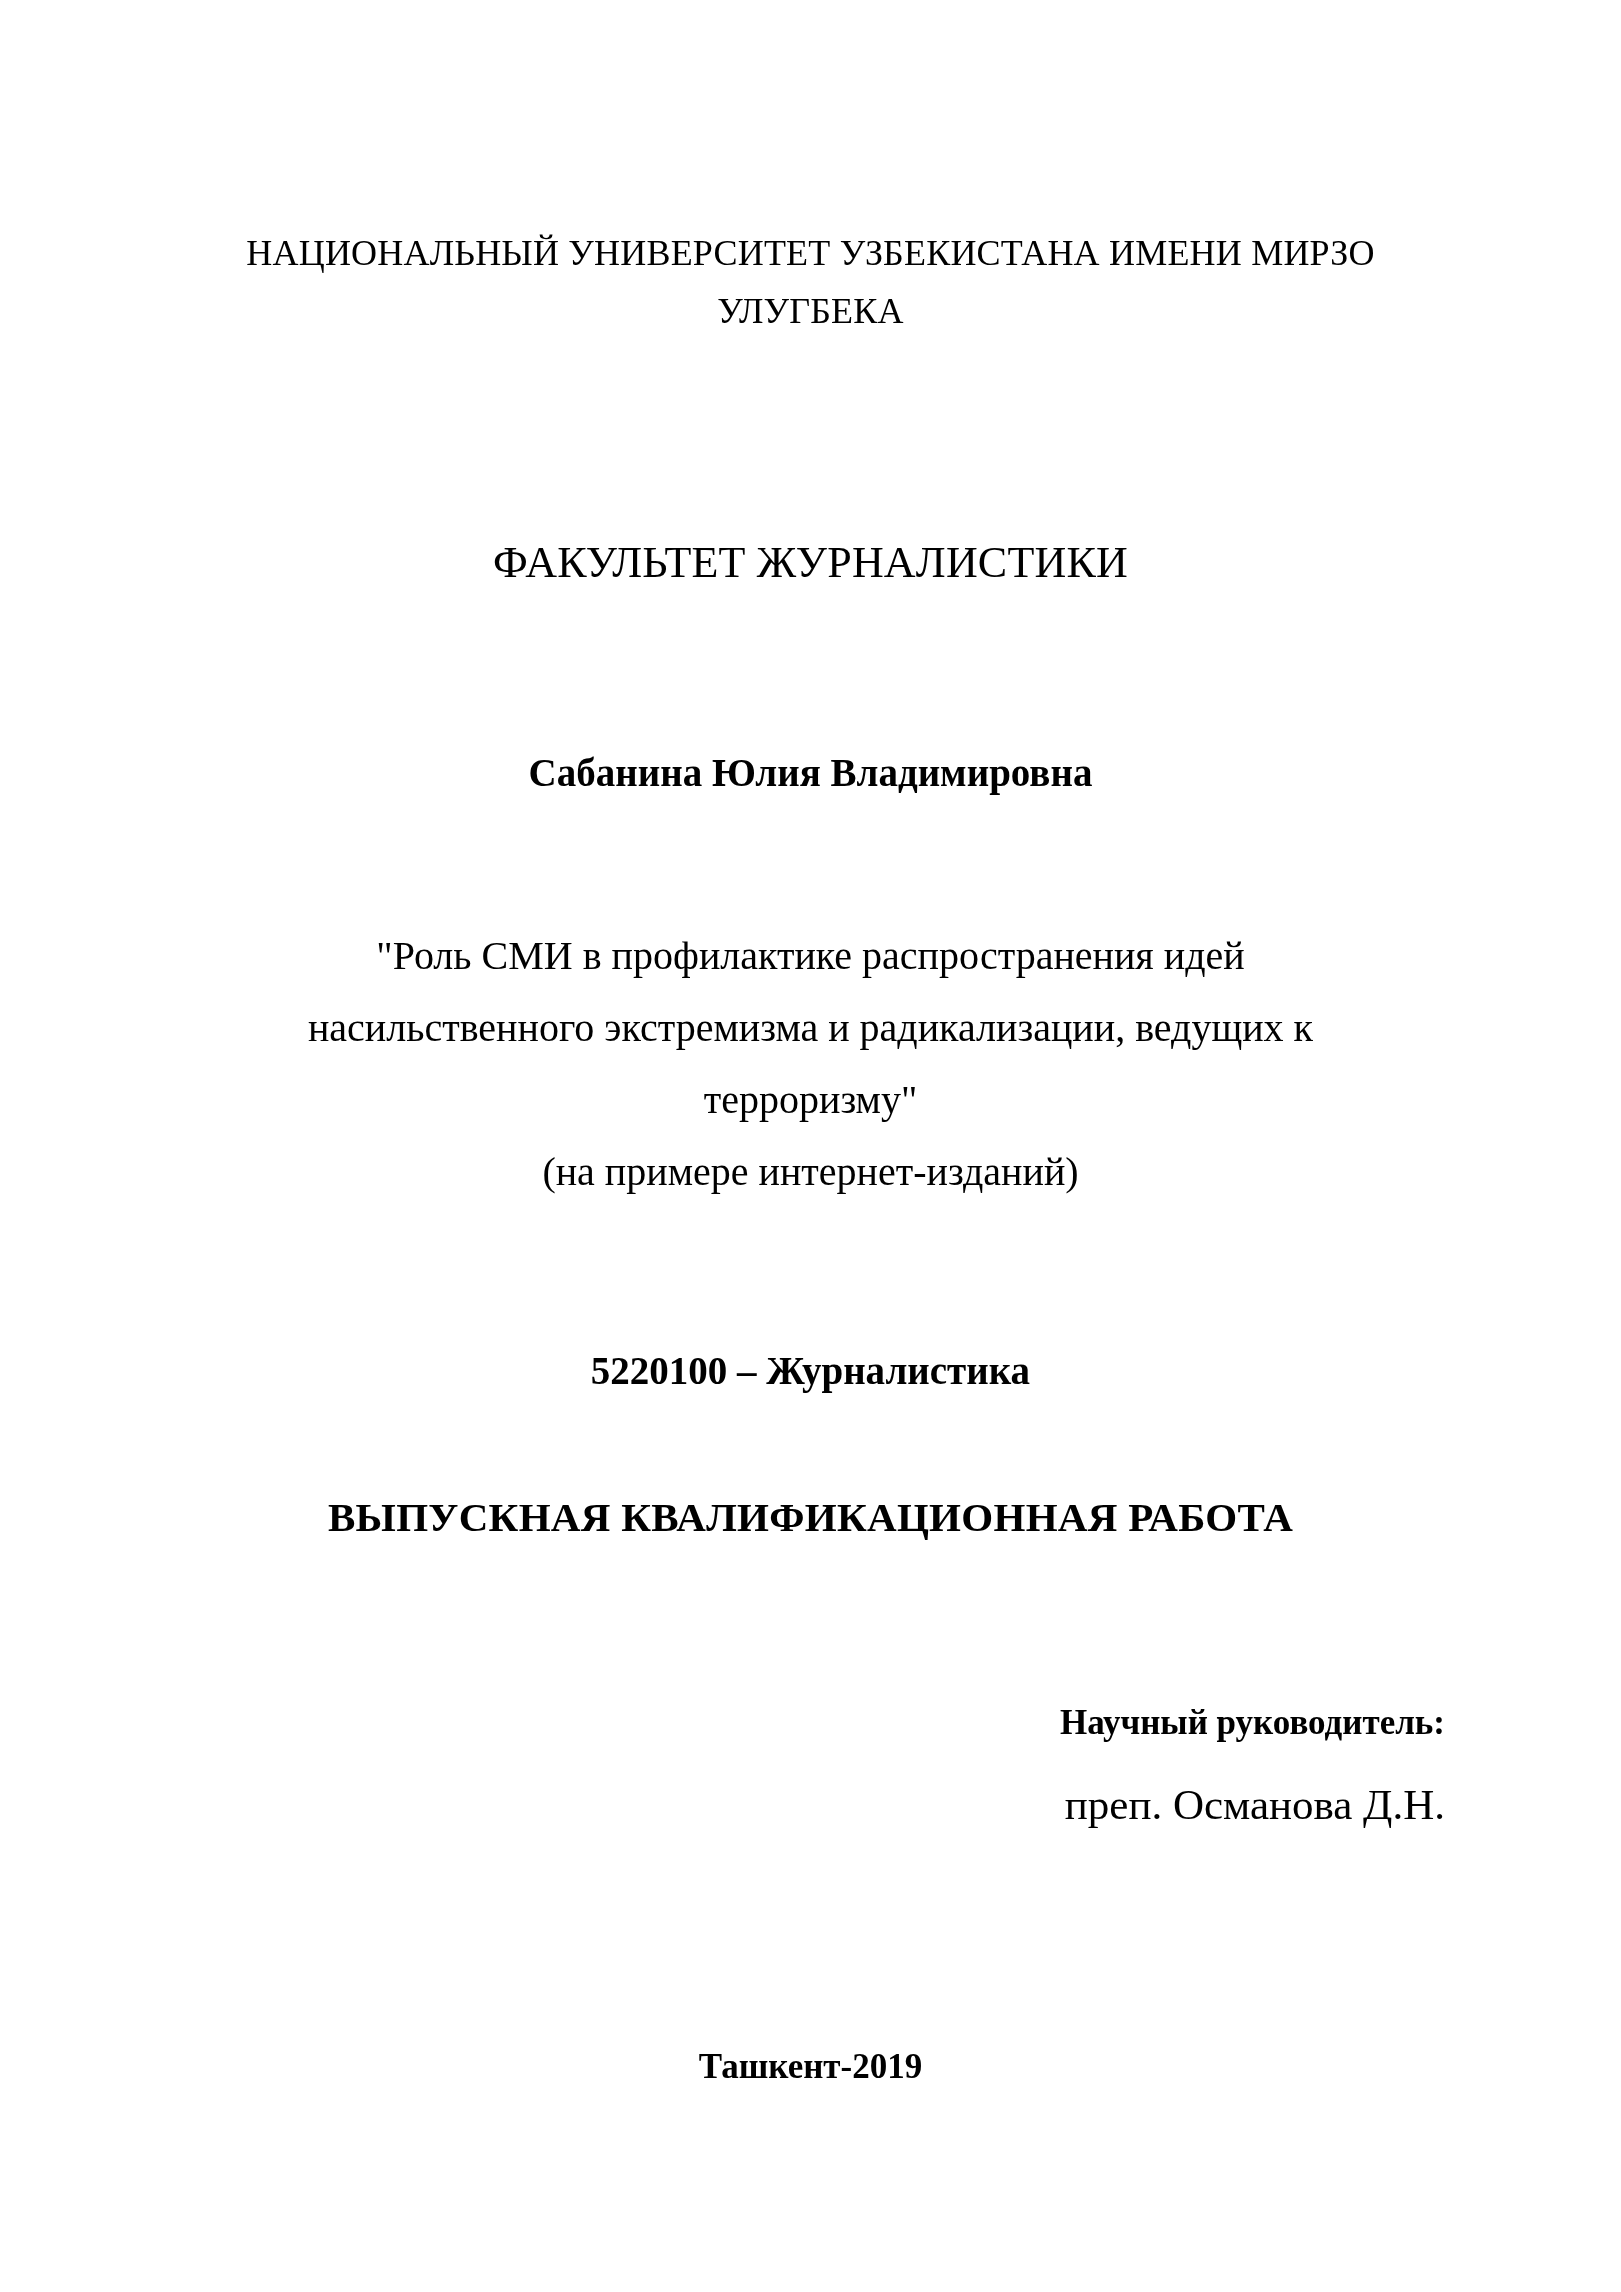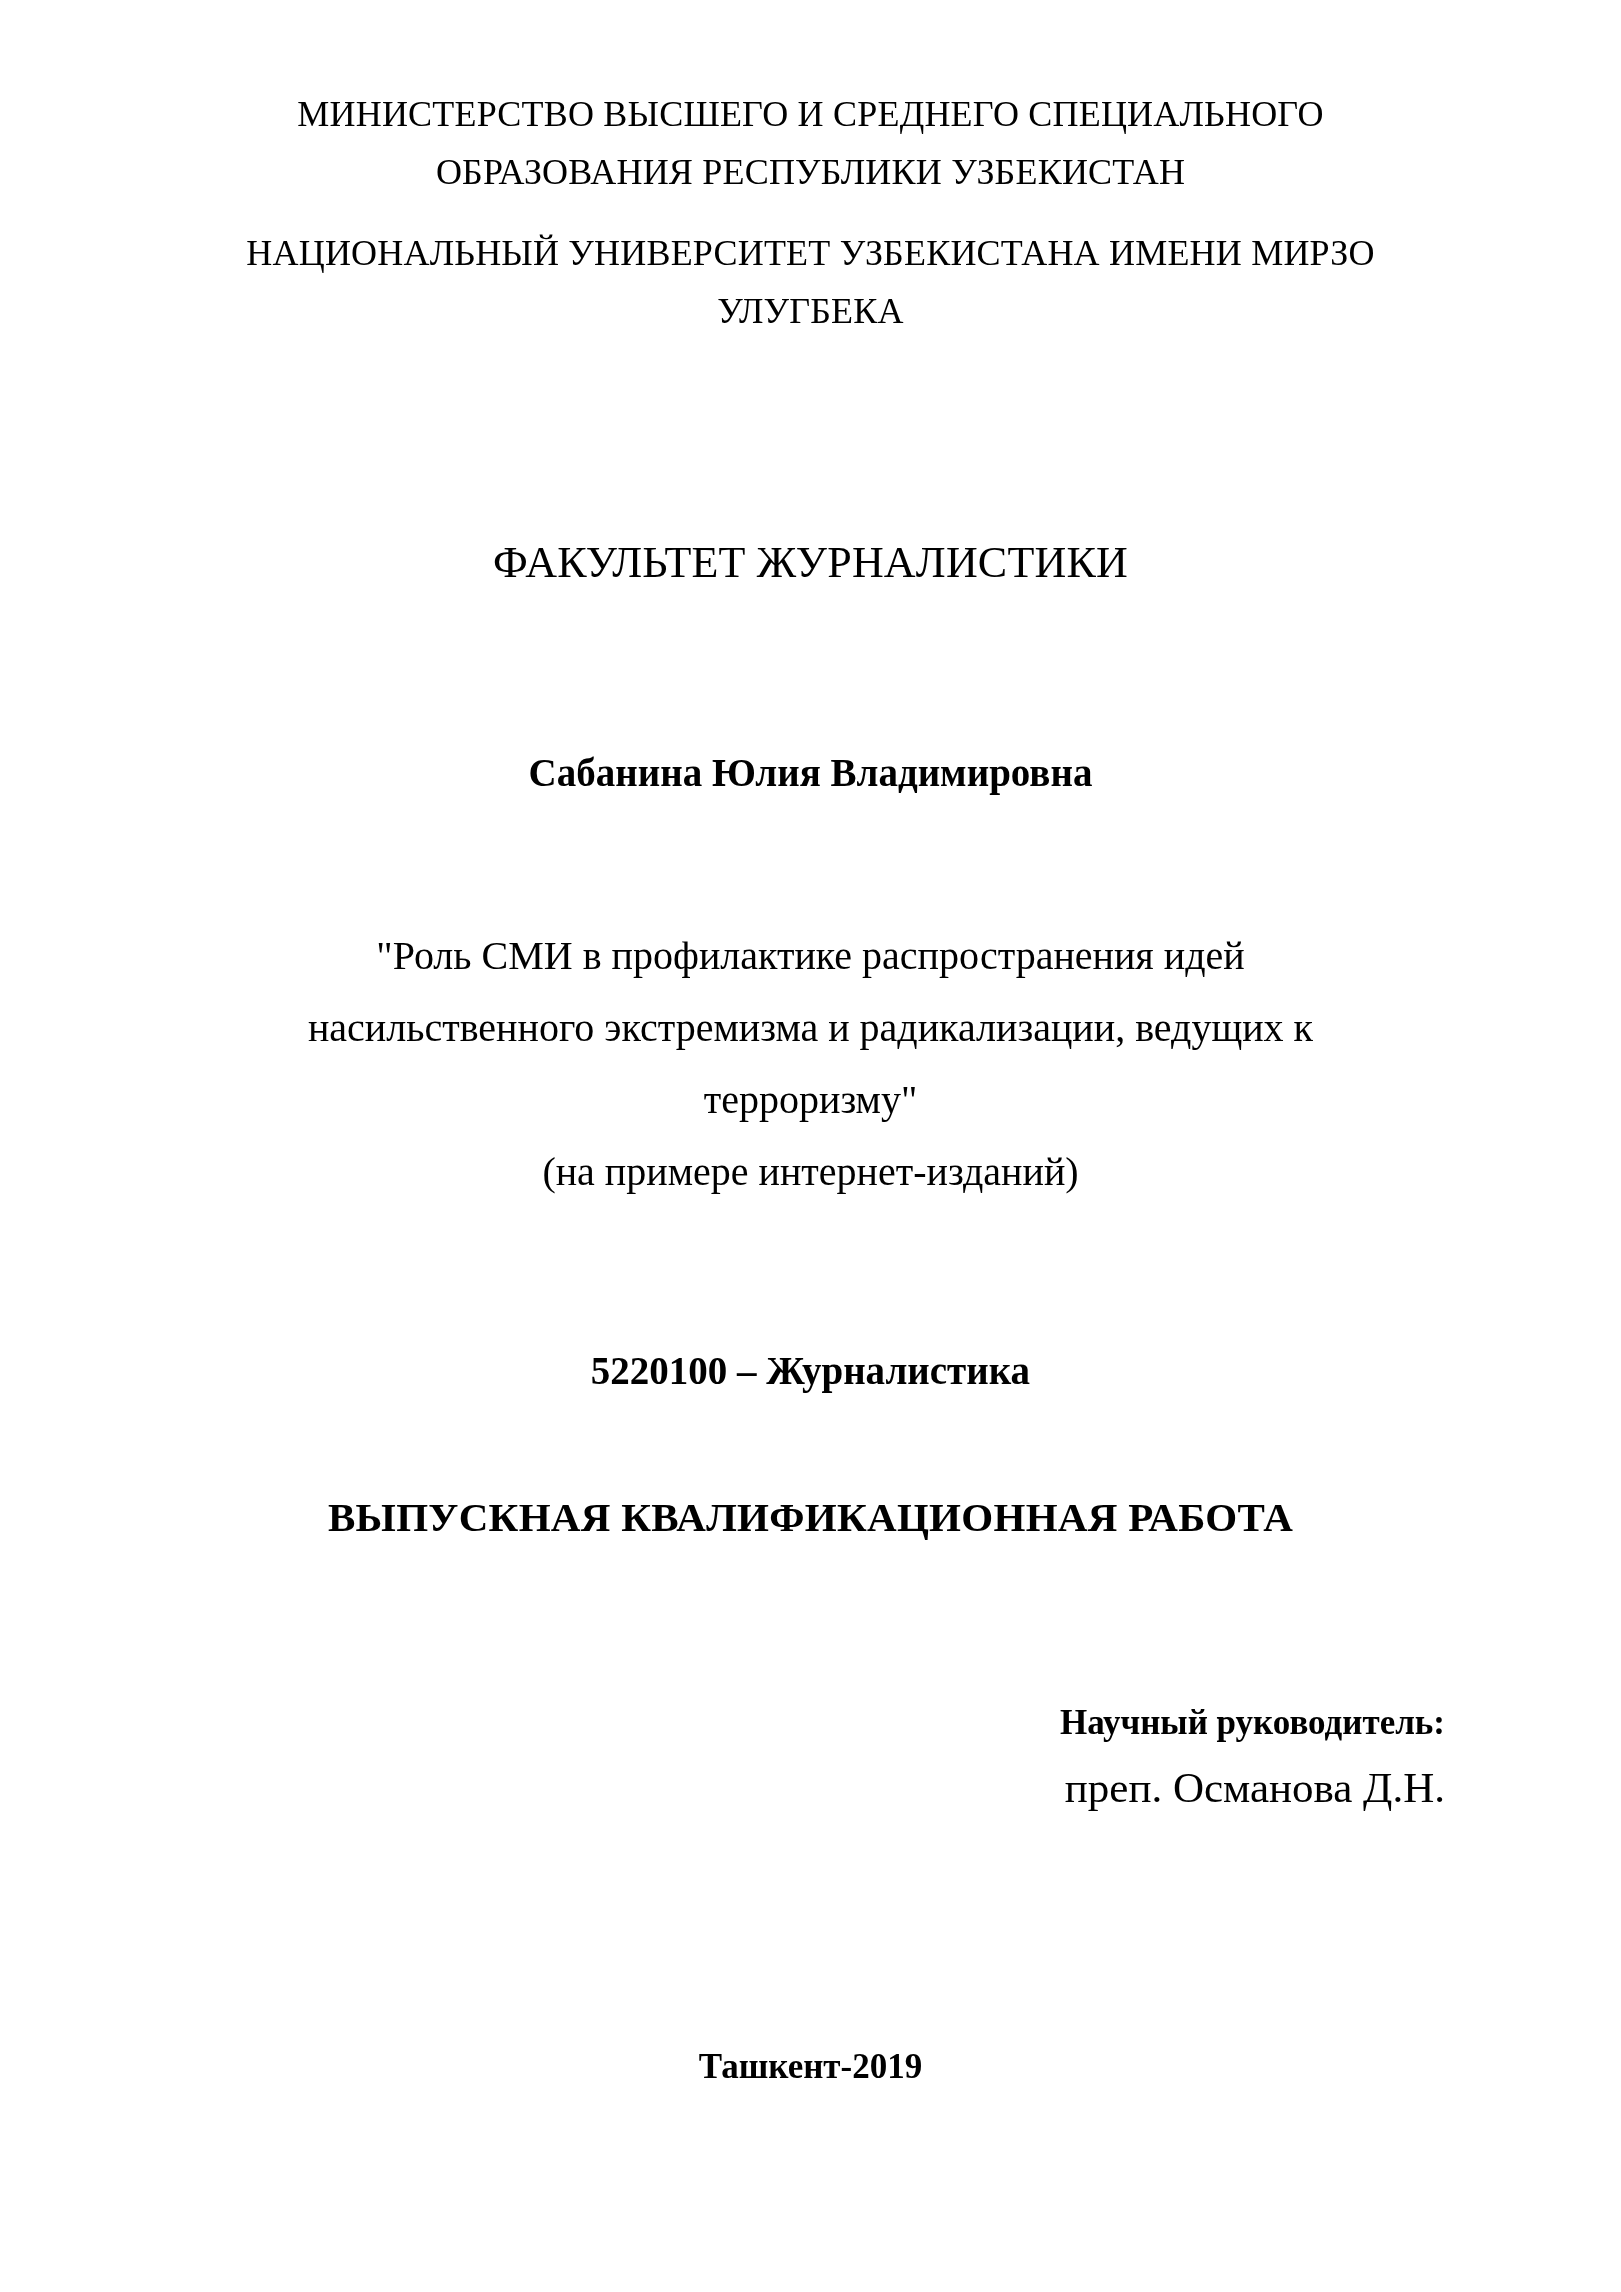--- a/index.html
+++ b/index.html
@@ -131,21 +131,21 @@
     position: absolute;
     right: 0;
     top: 1705px;
     text-align: right;
   }
   .advisor-block .advisor-label {
     font-size: 35px;
     font-weight: bold;
     white-space: nowrap;
     line-height: 1.0;
-    margin-bottom: 26px;
+    margin-bottom: 43px;
   }
   .advisor-block .advisor-name {
     font-size: 43px;
     font-weight: normal;
     white-space: nowrap;
     line-height: 1.0;
   }
 
   
   .footer-block {
@@ -158,24 +158,20 @@
     font-size: 35px;
     font-weight: bold;
   }
 </style>
 </head>
 <body>
 
 <div class="page">
   <div class="content">
 
-    <div class="ministry-block">
-      <div class="line">МИНИСТЕРСТВО ВЫСШЕГО И СРЕДНЕГО СПЕЦИАЛЬНОГО</div>
-      <div class="line">ОБРАЗОВАНИЯ РЕСПУБЛИКИ УЗБЕКИСТАН</div>
-    </div>
 
     <div class="university-block">
       <div class="line">НАЦИОНАЛЬНЫЙ УНИВЕРСИТЕТ УЗБЕКИСТАНА ИМЕНИ МИРЗО</div>
       <div class="line">УЛУГБЕКА</div>
     </div>
 
     <div class="faculty-block">
       <div class="line">ФАКУЛЬТЕТ ЖУРНАЛИСТИКИ</div>
     </div>
 

